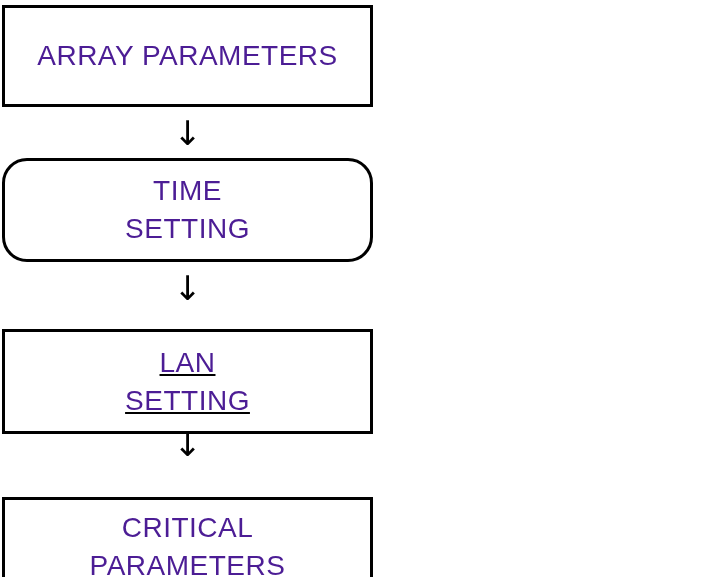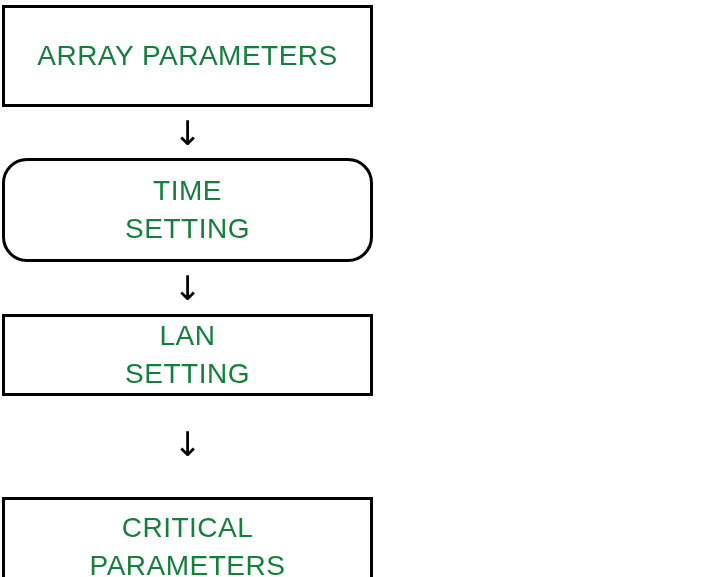--- a/index.html
+++ b/index.html
@@ -24,21 +24,21 @@
     box-sizing: border-box;
     display: flex;
     flex-direction: column;
     justify-content: center;
     align-items: center;
     text-align: center;
   }
   .node-line {
     font-size: 28px;
     line-height: 38px;
-    color: #15803d;
+    color: #4c1d95;
     letter-spacing: 0.5px;
     white-space: nowrap;
   }
   .connector {
     position: absolute;
     left: 2px;
     width: 371px;
     display: flex;
     justify-content: center;
     align-items: center;
@@ -59,21 +59,21 @@
 
   <div class="connector" style="top:107px; height:51px;">↓</div>
 
   <div class="node" style="top:158px; height:104px;border-radius:25px;">
     <div class="node-line">TIME</div>
     <div class="node-line">SETTING</div>
   </div>
 
   <div class="connector" style="top:262px; height:51px;">↓</div>
 
-  <div class="node" style="top:314px; height:82px;">
+  <div class="node" style="top:329px; height:105px;text-decoration:underline;">
     <div class="node-line">LAN</div>
     <div class="node-line">SETTING</div>
   </div>
 
   <div class="connector" style="top:418px; height:52px;">↓</div>
 
   <div class="node" style="top:497px; height:100px;">
     <div class="node-line">CRITICAL</div>
     <div class="node-line">PARAMETERS</div>
   </div>

